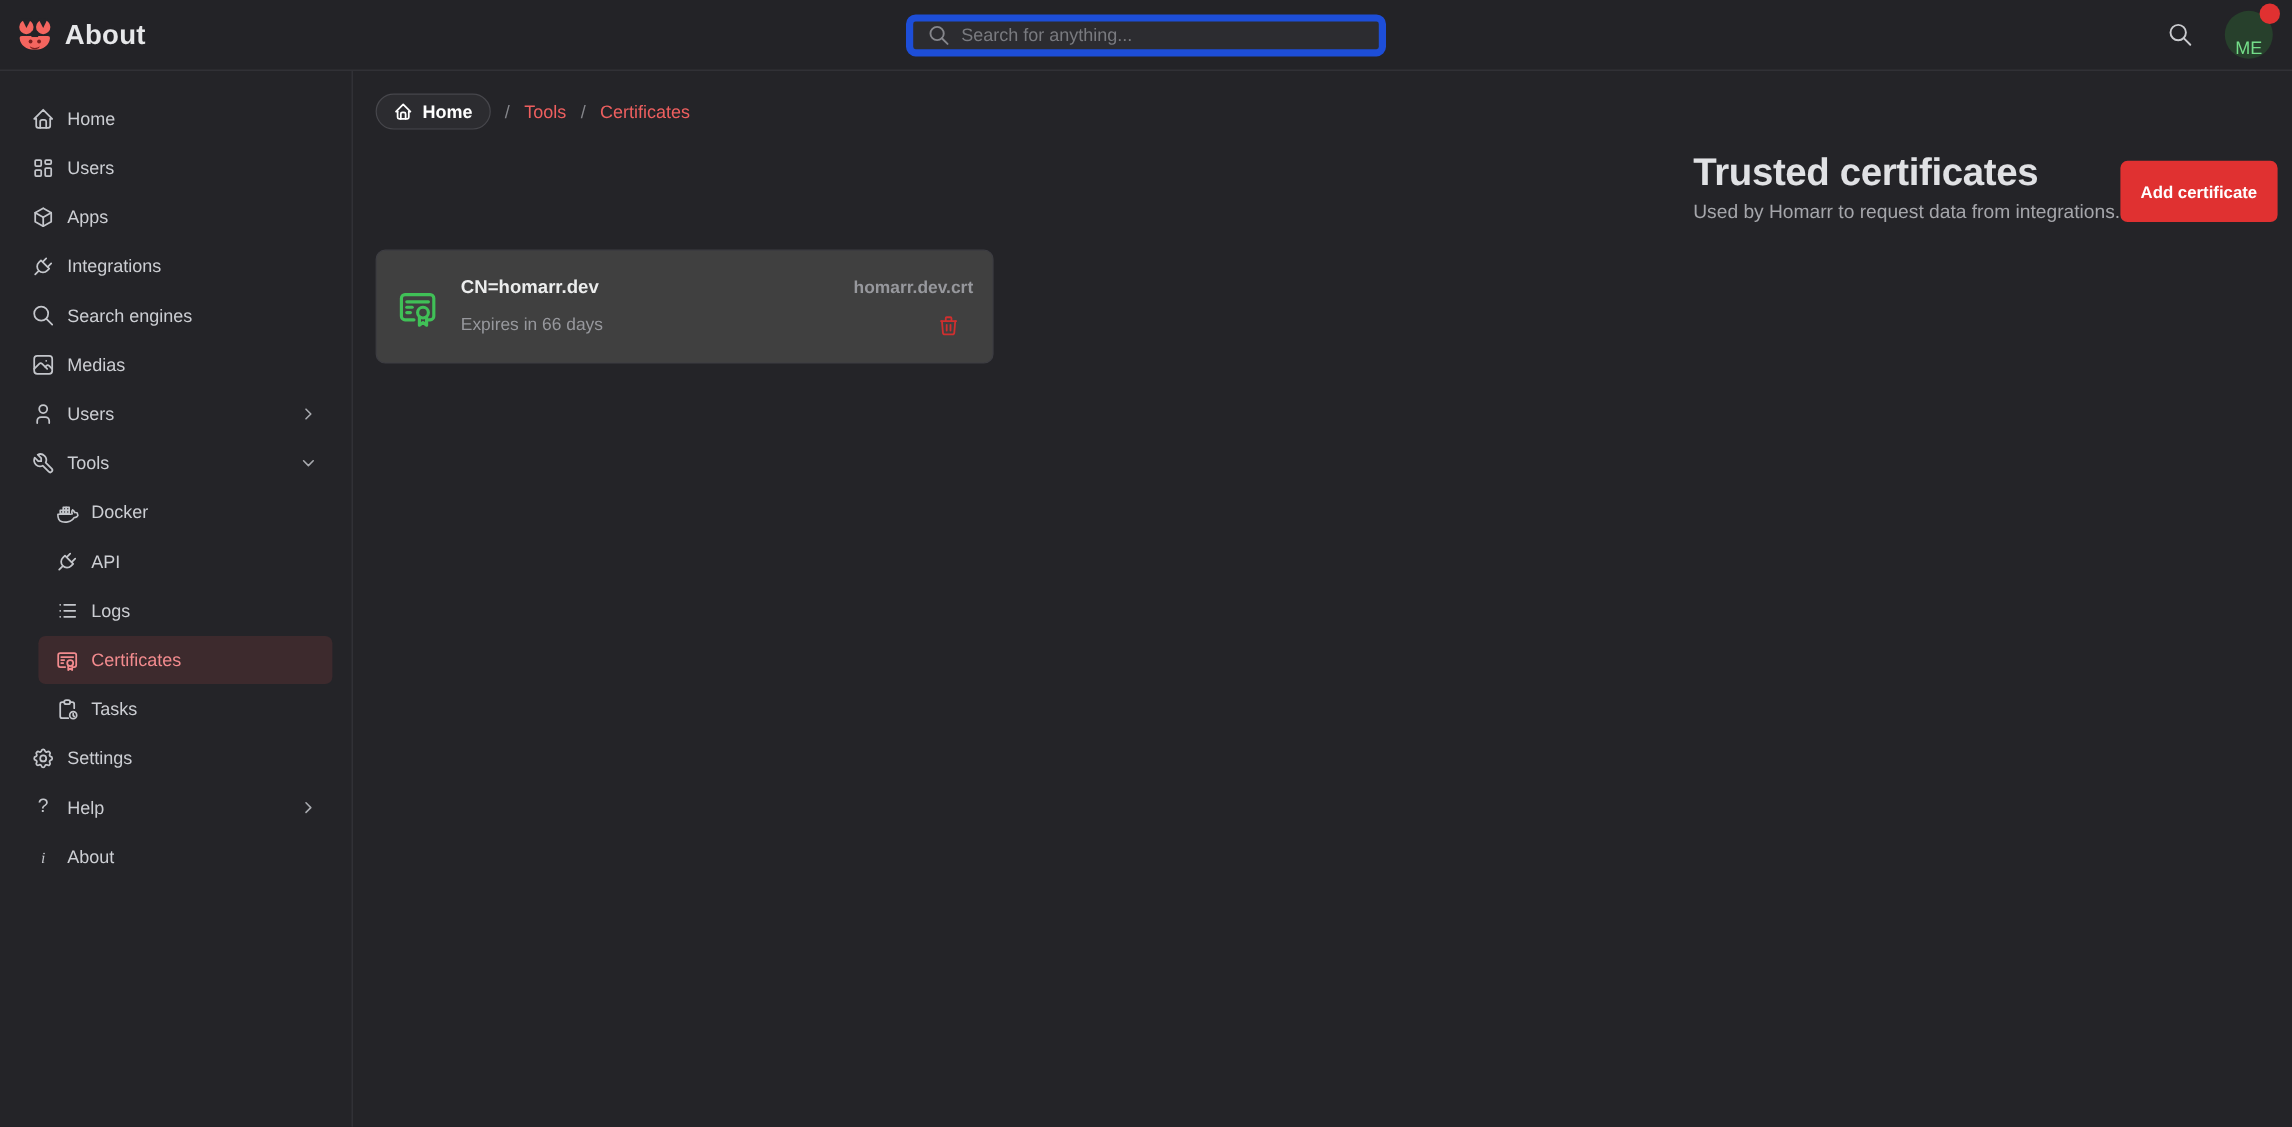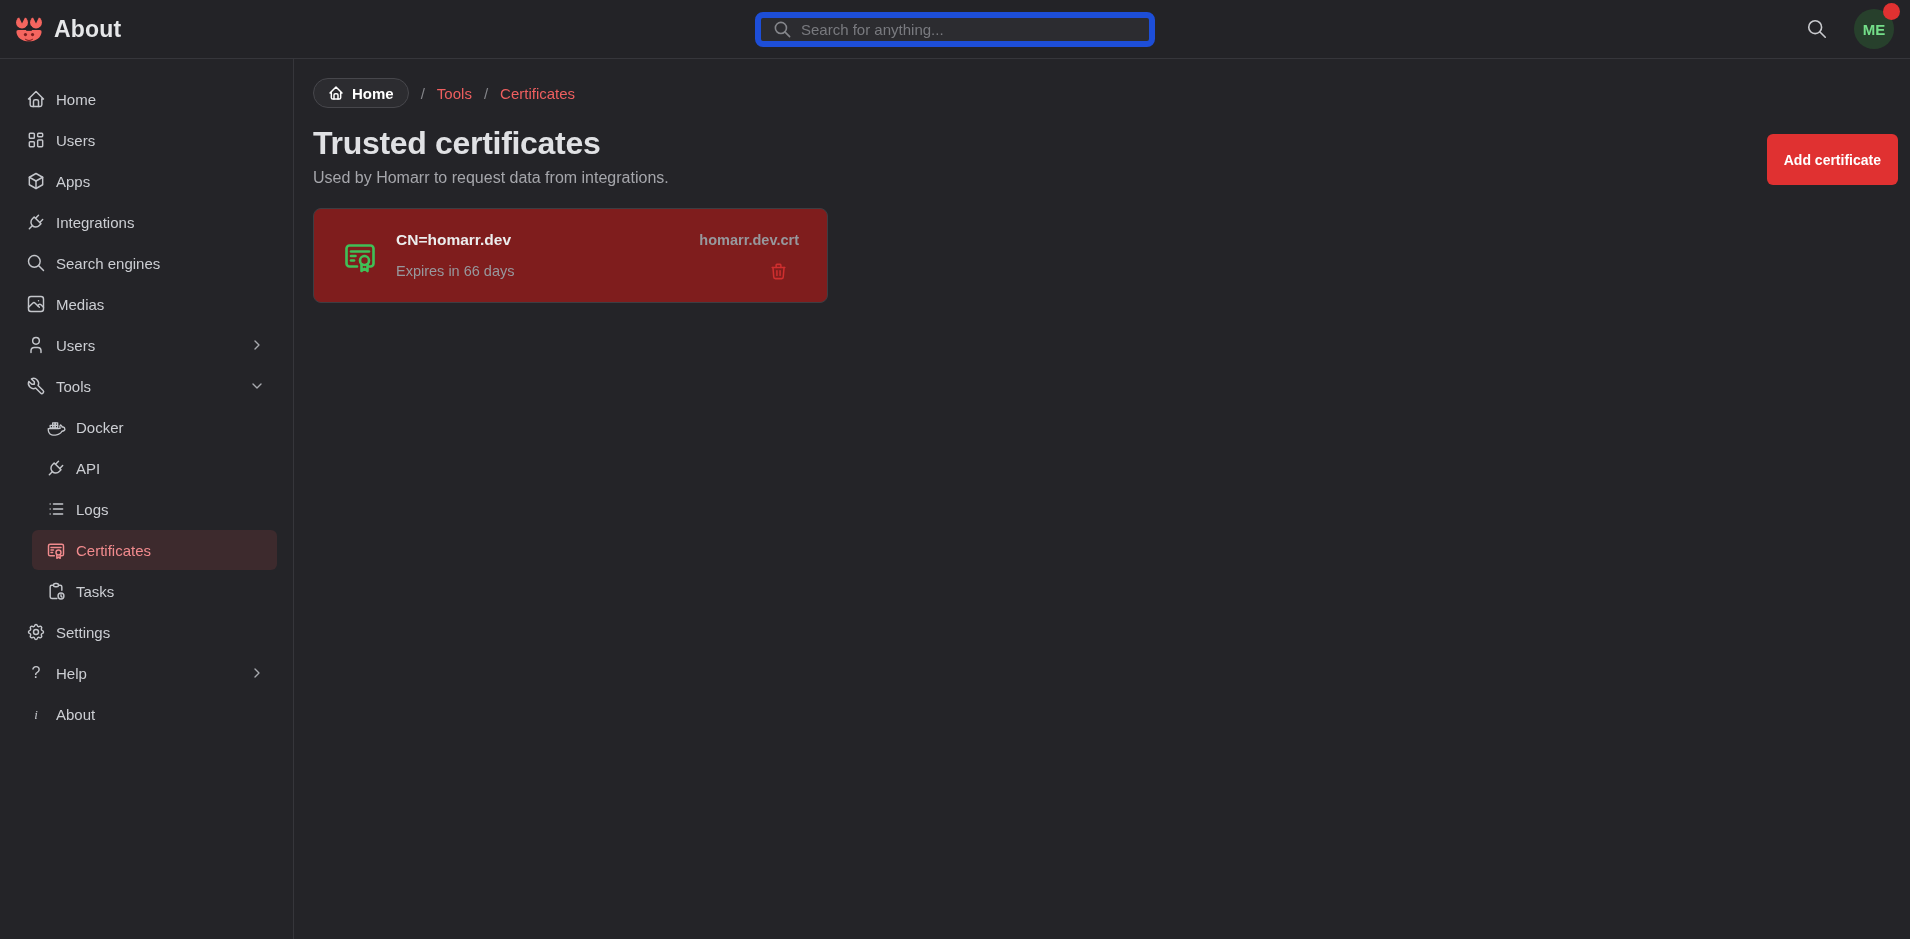--- a/index.html
+++ b/index.html
@@ -33,22 +33,22 @@
   .search-box input {
     flex:1; background:transparent; border:none; outline:none;
     color:#c5c6ca; font-size:15px; font-family:"Liberation Sans",sans-serif;
   }
   .search-box input::placeholder { color:#797a7f; }
 
   .header-right { margin-left:auto; display:flex; align-items:center; gap:22px; padding-right:2px; }
   .icon-btn { background:none; border:none; color:#c9cace; cursor:pointer; padding:4px; }
   .avatar {
     position:relative; width:40px; height:40px; border-radius:50%;
-    background:#27402c; color:#74de89; font-weight:700; font-size:15px;
-    display:flex; align-items:center; justify-content:center; cursor:pointer;
+    background:#27402c; color:#74de89; font-weight:400; font-size:15px;
+    display:flex; align-items:flex-end; justify-content:center; cursor:pointer;
   }
   .status-dot {
     position:absolute; top:-6px; right:-6px; width:17px; height:17px;
     border-radius:50%; background:#e03131;
   }
 
   
   .sidebar {
     position:absolute; top:59px; left:0; width:294px; height:880px;
     background:#242428; border-right:1px solid #36363b;
@@ -75,33 +75,33 @@
   }
   .breadcrumb { display:flex; align-items:center; gap:12px; }
   .crumb-pill {
     display:inline-flex; align-items:center; gap:8px; height:30px; padding:0 14px;
     border-radius:16px; background:#2c2c30; border:1px solid #47474c;
     color:#ffffff; font-weight:700; font-size:15px; cursor:pointer;
   }
   .crumb-sep { color:#85868b; font-size:15px; }
   .crumb-link { color:#ee5f5f; font-size:15px; text-decoration:none; cursor:pointer; }
 
-  .title-row { display:flex; justify-content:space-between; align-items:flex-start; margin-top:17px; }
+  .title-row { display:flex; justify-content:flex-end; align-items:flex-start; margin-top:17px; }
   .page-title { font-size:32px; font-weight:800; color:#e0e1e4; letter-spacing:-0.3px; }
   .page-subtitle { margin-top:7px; font-size:16px; color:#a5a6ab; }
   .add-btn {
     background:#e03131; color:#ffffff; font-weight:700; font-size:14px;
     height:51px; padding:0 17px; border:none; border-radius:6px; cursor:pointer;
     margin-top:9px; font-family:"Liberation Sans",sans-serif;
   }
 
   .cert-card {
     margin-top:21px; width:515px; min-height:95px;
-    background:#7f1d1d; border:1px solid #3d3d42; border-radius:8px;
-    padding:15px 28px; display:flex; gap:18px; align-items:center;
+    background:#404040; border:1px solid #3d3d42; border-radius:8px;
+    padding:15px 16px; display:flex; gap:18px; align-items:center;
   }
   .cert-icon-wrap { color:#40c057; flex:0 0 36px; }
   .cert-body { flex:1; }
   .cert-row1 { display:flex; justify-content:space-between; align-items:baseline; }
   .cert-cn { color:#eceded; font-weight:700; font-size:15.5px; }
   .cert-file { color:#97989d; font-size:14.5px;font-weight:bold; }
   .cert-row2 { display:flex; justify-content:space-between; align-items:center; margin-top:13px; }
   .cert-expires { color:#97989d; font-size:14.5px; }
   .trash-btn { background:none; border:none; color:#d02f2f; cursor:pointer; padding:0; margin-right:11px; }
 </style>

